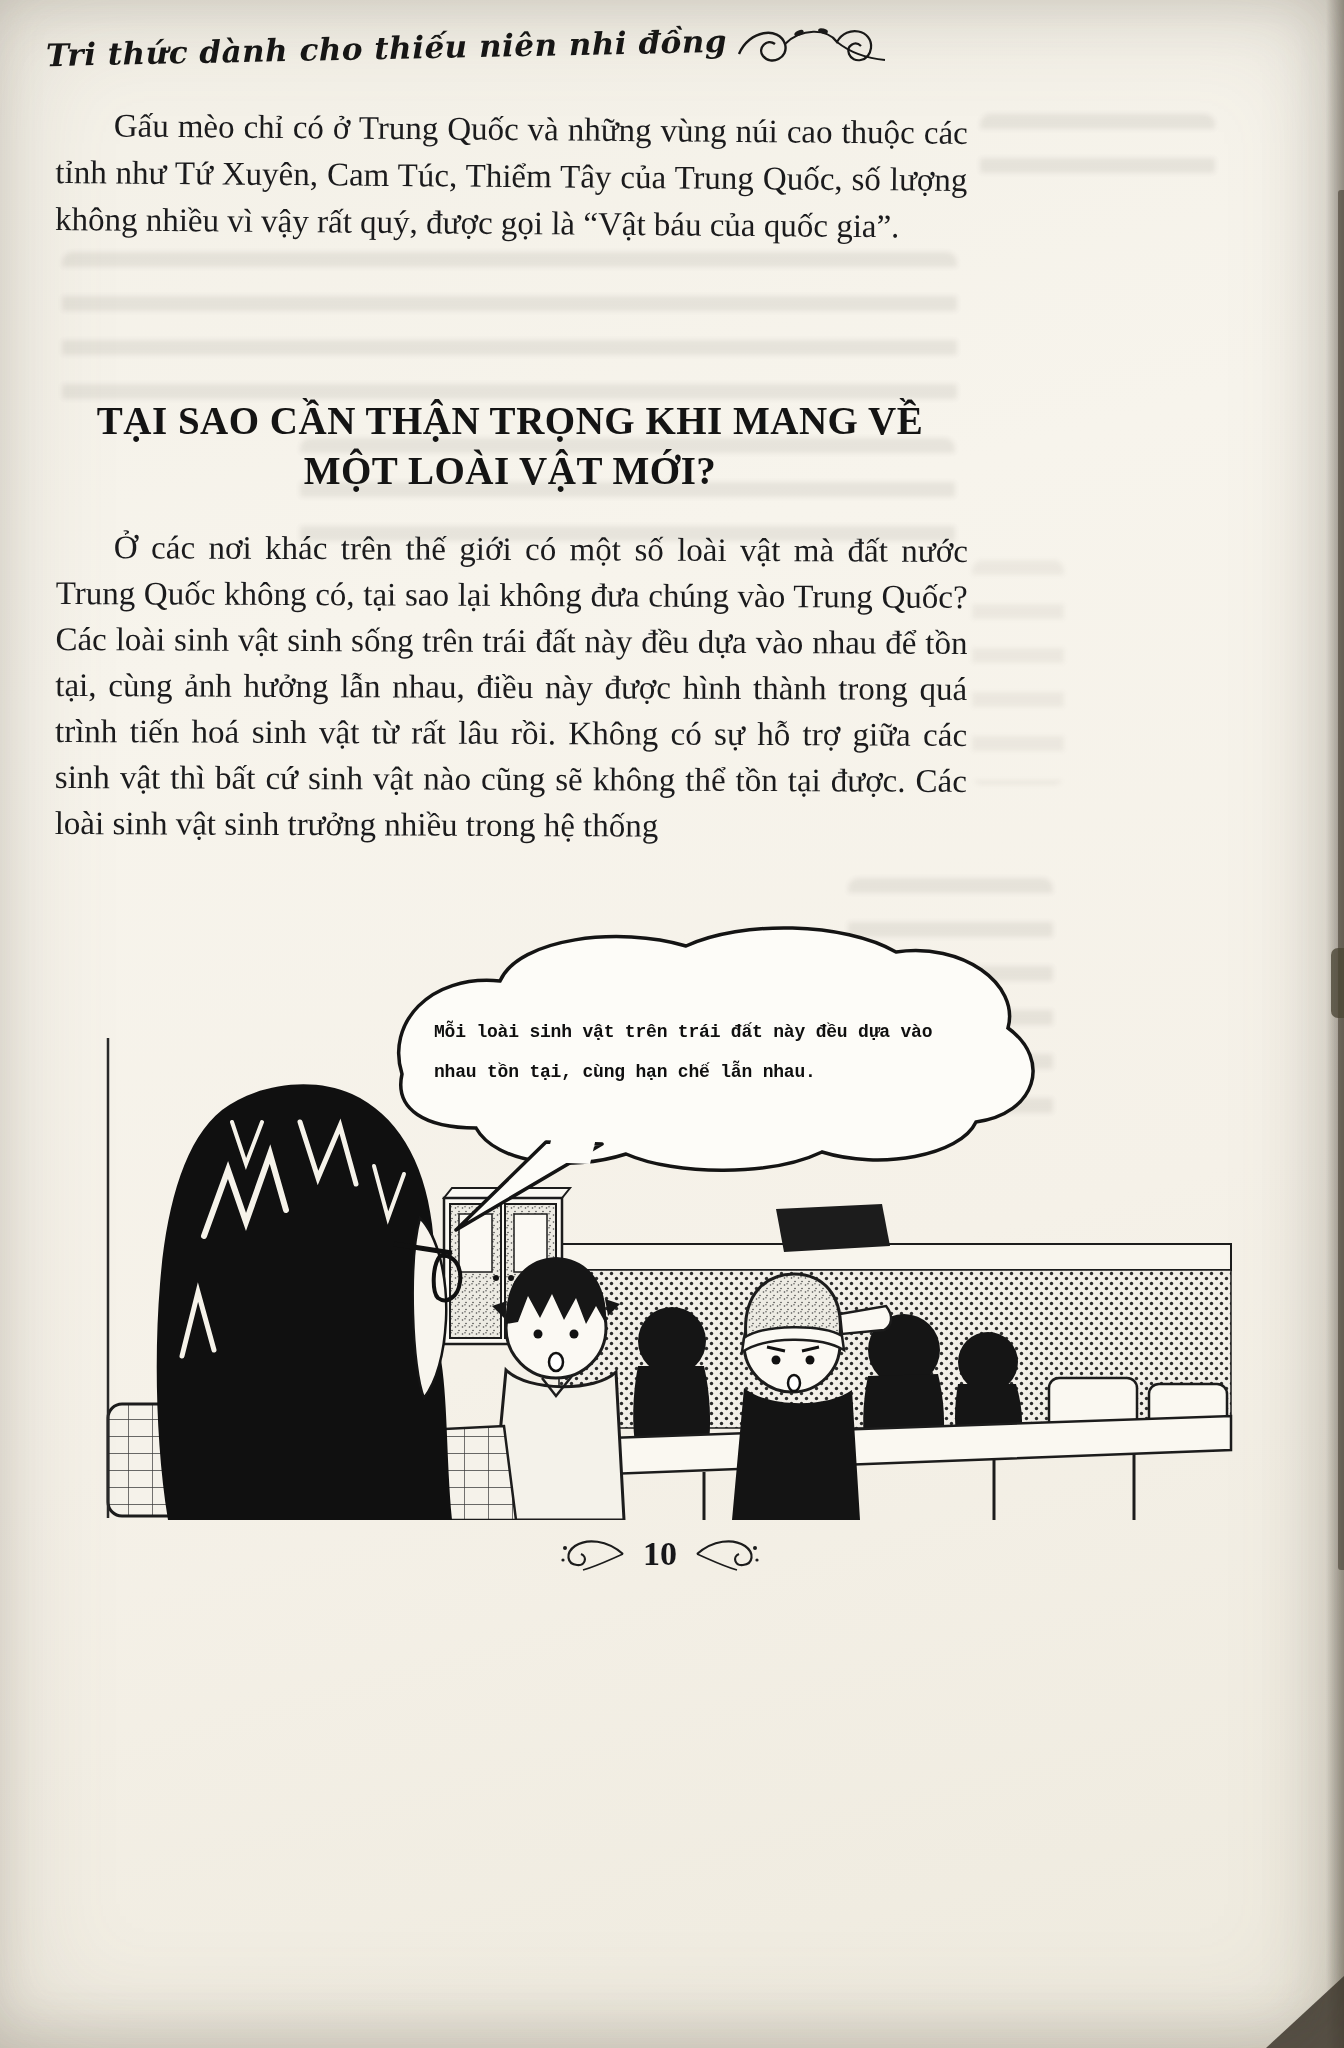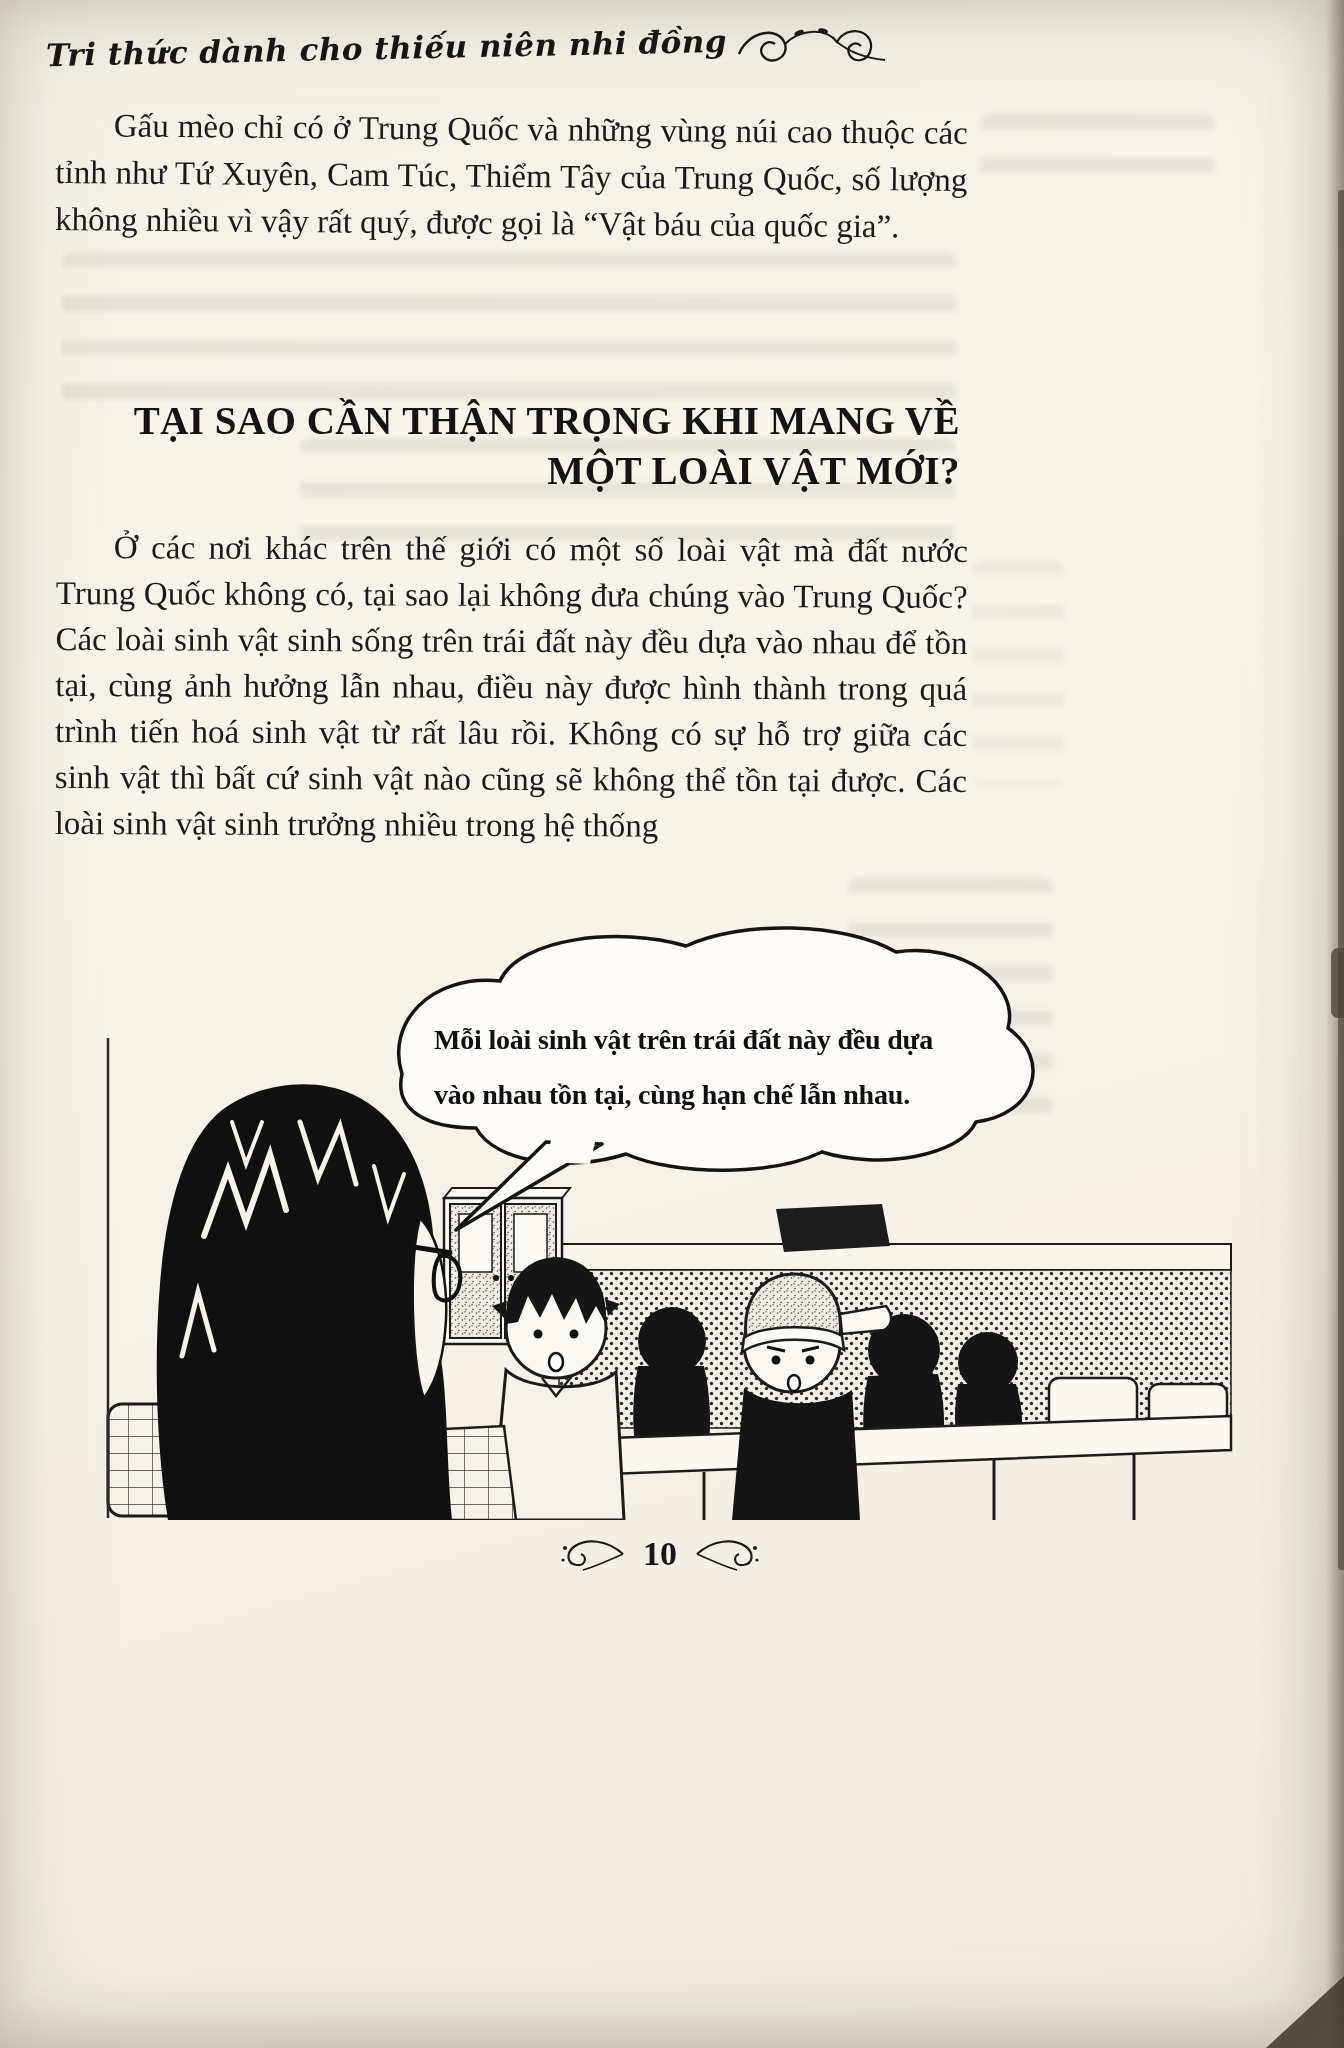--- a/index.html
+++ b/index.html
@@ -29,28 +29,28 @@
   .bleed-e{left:972px;top:560px;width:92px;height:225px;opacity:.55;}
   
   .hdr{position:absolute;left:46px;top:20px;display:flex;align-items:center;gap:8px;z-index:10;}
   .script-title{font-family:"DejaVu Serif",serif;font-style:italic;font-weight:700;
     font-size:31px;color:#141414;transform:rotate(-1.2deg);letter-spacing:.5px;white-space:nowrap;}
   
   .intro{position:absolute;left:56px;top:102px;width:912px;z-index:5;
     font-size:33px;line-height:47px;color:#1b1b1d;text-align:justify;text-indent:58px;
     transform:rotate(.5deg);transform-origin:left top;margin:0;}
   .heading{position:absolute;left:60px;top:396px;width:900px;z-index:5;margin:0;
-    font-size:39px;line-height:50px;font-weight:700;color:#141414;text-align:right;letter-spacing:.5px;}
+    font-size:39px;line-height:50px;font-weight:700;color:#141414;text-align:center;letter-spacing:.5px;}
   .bodytext{position:absolute;left:56px;top:524px;width:912px;z-index:5;margin:0;
     font-size:33px;line-height:46px;color:#1b1b1d;text-align:justify;text-indent:58px;
     transform:rotate(.25deg);transform-origin:left top;}
   
   .comic{position:absolute;left:104px;top:926px;width:1132px;height:594px;z-index:5;}
   .bubble-text{position:absolute;left:330px;top:86px;width:545px;
-    font-family:Liberation Serif, serif;font-weight:700;font-size:28px;line-height:55px;
+    font-family:Liberation Mono, monospace;font-weight:700;font-size:18px;line-height:40px;
     color:#0f0f0f;letter-spacing:-.2px;}
   
   .ftr{position:absolute;left:0;top:1534px;width:1344px;z-index:5;
     display:flex;justify-content:center;align-items:center;gap:16px;transform:translateX(-12px);}
   .pagenum{font-weight:600;font-size:34px;color:#17171a;}
   .flip{transform:scaleX(-1);}
 </style>
 </head>
 <body>
 

